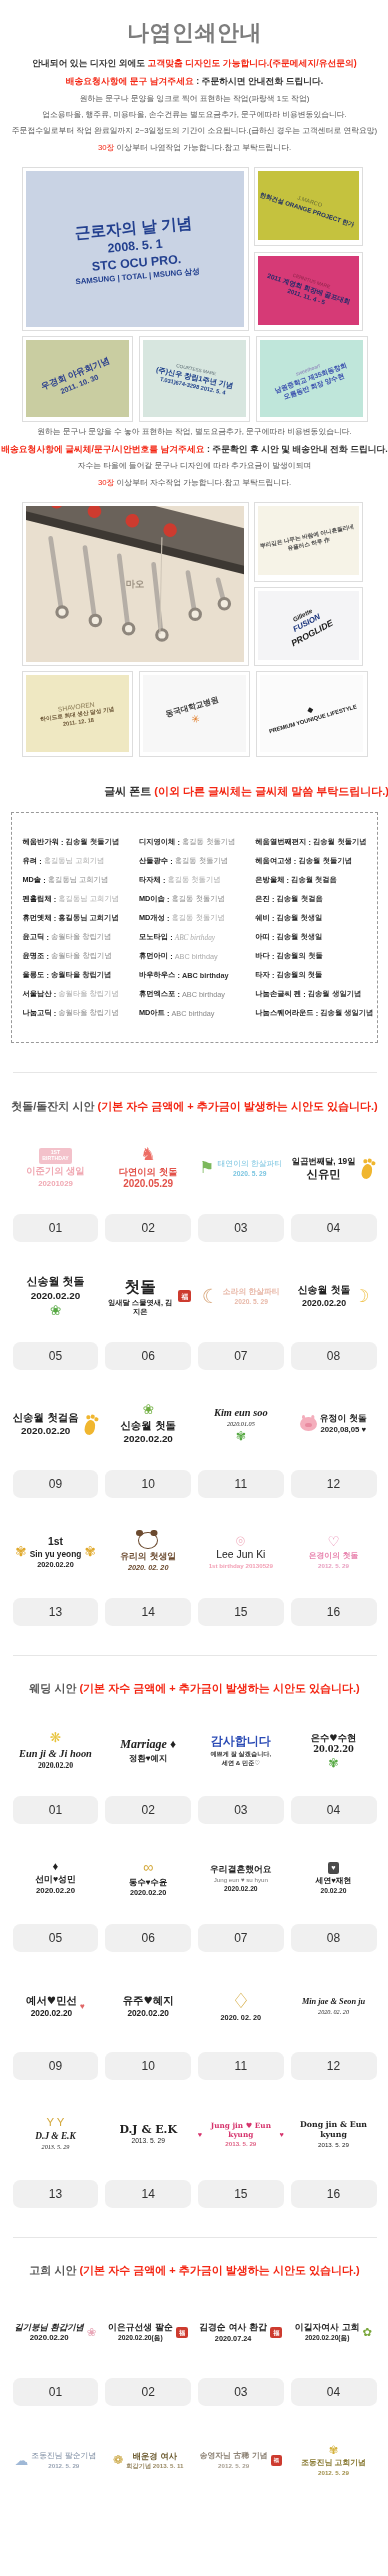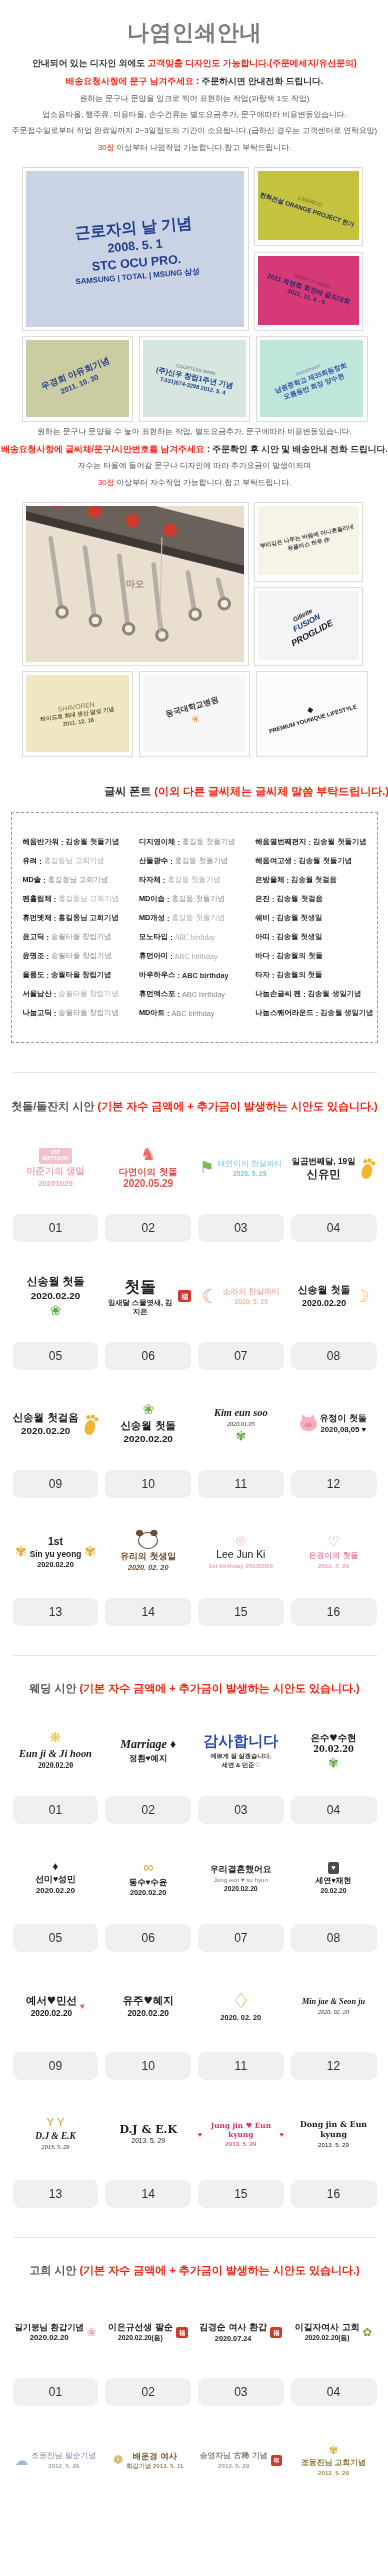--- a/index.html
+++ b/index.html
@@ -609,21 +609,21 @@
             <div class="txt">
               <div class="serif" style="color: rgb(34, 34, 34); font-size: 12px; font-weight: 700; font-style: italic;">Marriage ♦</div>
               <div style="color: rgb(34, 34, 34); font-size: 8.3px; font-weight: 700;">정환♥예지</div>
             </div>
           </div>
           <div class="pill">02</div>
         </div>
         <div class="cell">
           <div class="art">
             <div class="txt">
-              <div class="hand" style="color: rgb(43, 75, 181); font-size: 15px; font-weight: 700; text-align: center;">감사합니다</div>
+              <div class="hand" style="color: rgb(43, 75, 181); font-size: 12px; font-weight: 700; text-align: center;">감사합니다</div>
               <div style="color: rgb(51, 51, 51); font-size: 6.2px; font-weight: 700;">예쁘게 잘 살겠습니다,</div>
               <div style="color: rgb(51, 51, 51); font-size: 6.2px; font-weight: 700;">세연 &amp; 민준♡</div>
             </div>
           </div>
           <div class="pill">03</div>
         </div>
         <div class="cell">
           <div class="art">
             <div class="col">
               <div class="txt">
@@ -769,21 +769,21 @@
   </section>
 
   <div class="hr"></div>
   <section>
     <h2 class="dsec-title"><span class="tb">고희 시안 </span><span class="tr">(기본 자수 금액에 + 추가금이 발생하는 시안도 있습니다.)</span></h2>
     <div class="dgrid">
         <div class="cell">
           <div class="art">
             <div class="row">
               <div class="txt">
-                <div class="hand" style="color: rgb(34, 34, 34); font-size: 8.3px; font-weight: 700;">길기붕님 환갑기념</div>
+                <div class="hand" style="color: rgb(34, 34, 34); font-size: 8.3px; font-weight: 700; font-style: italic;">길기붕님 환갑기념</div>
                 <div style="color: rgb(34, 34, 34); font-size: 7.8px; font-weight: 700;">2020.02.20</div>
               </div>
               <span class="gi" style="color: rgb(232, 167, 184); font-size: 11.4px;">❀</span>
             </div>
           </div>
           <div class="pill">01</div>
         </div>
         <div class="cell">
           <div class="art">
             <div class="row">

